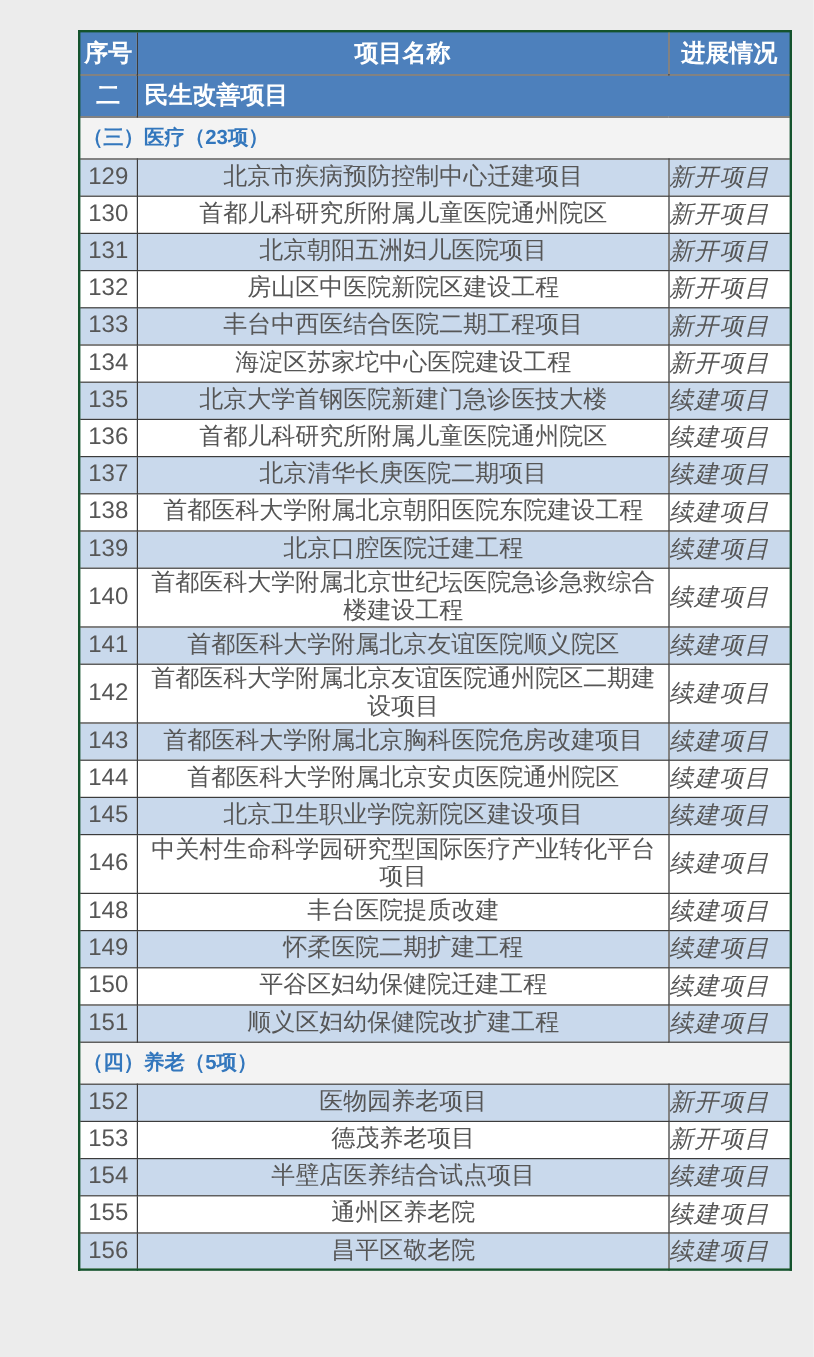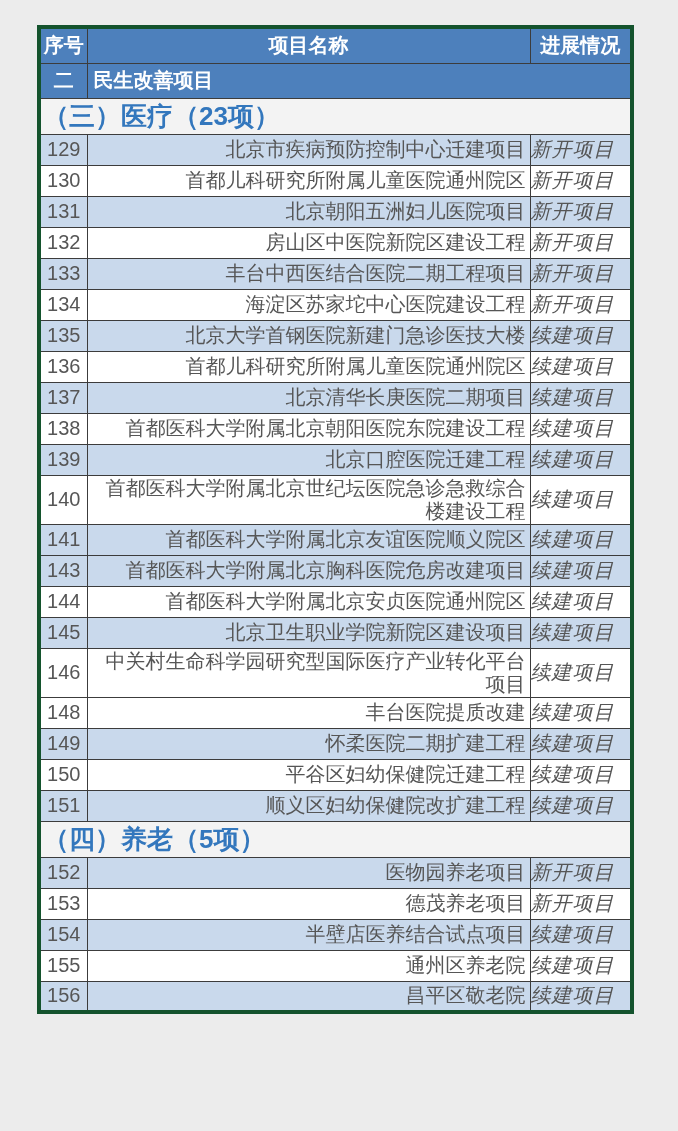--- a/index.html
+++ b/index.html
@@ -4,25 +4,25 @@
 <style>
   html,body { margin:0; padding:0; }
   .page {
     width:678px; height:1131px;
     background:#ececec;
     position:relative;
     font-family:"Liberation Sans","DejaVu Sans",sans-serif;
     overflow:hidden;
   }
   table.projects {
-    position:absolute; left:37px; top:25px;
+    position:absolute; left:65px; top:25px;
     width:593px;
     border-collapse:collapse;
     table-layout:fixed;
-    border:4px solid #14532d;
+    border:2px solid #14532d;
   }
   td, th {
     border:1px solid #3c3c3c;
     box-sizing:border-box;
     overflow:hidden;
     padding:0;
   }
   thead th {
     background:#4d80bc;
     color:#ffffff;
@@ -37,31 +37,31 @@
     font-weight:bold;
     font-size:20px;
     height:35px;
   }
   .category-row .cat-no { text-align:center; }
   .category-row .cat-name { text-align:left; padding-left:6px; }
   .section-row td {
     background:#f3f3f3;
     color:#3377bd;
     font-weight:bold;
-    font-size:26px;
+    font-size:17px;
     height:35px;
     text-align:left;
     padding-left:2px;
   }
   .data-row { height:31px; }
   .data-row td { color:#565656; font-size:20px; }
   .data-row.shaded td { background:#c9d9ec; }
   .data-row.plain td { background:#ffffff;margin-top:16px; }
   .cell-no { text-align:center; font-size:19px; }
-  .cell-name { text-align:right; padding:1px 4px 1px 5px; line-height:23px; }
+  .cell-name { text-align:center; padding:1px 4px 1px 5px; line-height:23px; }
   .cell-status { text-align:left; letter-spacing:1px;font-style:italic; }
 </style>
 </head>
 <body>
 
 <div class="page">
   <table class="projects">
     <colgroup>
       <col style="width:48px">
       <col style="width:443px">
@@ -140,20 +140,25 @@
         <tr class="data-row plain">
           <td class="cell-no">140</td>
           <td class="cell-name">首都医科大学附属北京世纪坛医院急诊急救综合楼建设工程</td>
           <td class="cell-status">续建项目</td>
         </tr>
         <tr class="data-row shaded">
           <td class="cell-no">141</td>
           <td class="cell-name">首都医科大学附属北京友谊医院顺义院区</td>
           <td class="cell-status">续建项目</td>
         </tr>
+        <tr class="data-row plain">
+          <td class="cell-no">142</td>
+          <td class="cell-name">首都医科大学附属北京友谊医院通州院区二期建设项目</td>
+          <td class="cell-status">续建项目</td>
+        </tr>
         <tr class="data-row shaded">
           <td class="cell-no">143</td>
           <td class="cell-name">首都医科大学附属北京胸科医院危房改建项目</td>
           <td class="cell-status">续建项目</td>
         </tr>
         <tr class="data-row plain">
           <td class="cell-no">144</td>
           <td class="cell-name">首都医科大学附属北京安贞医院通州院区</td>
           <td class="cell-status">续建项目</td>
         </tr>

